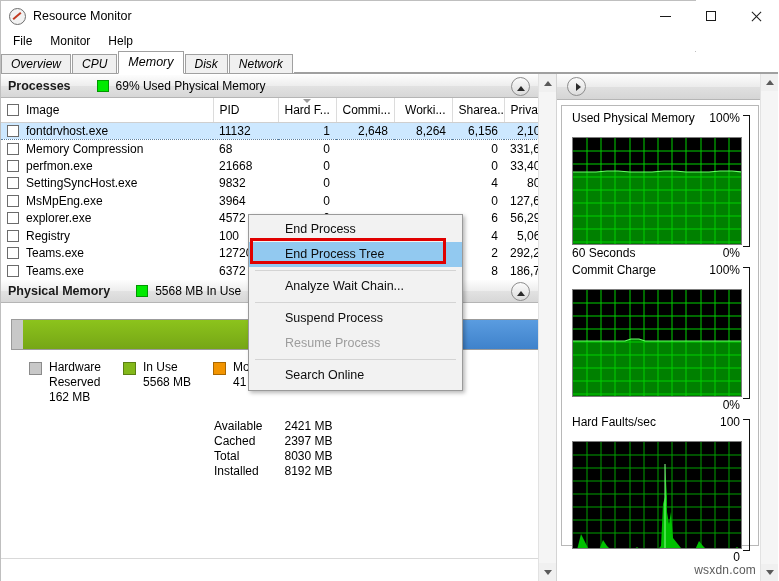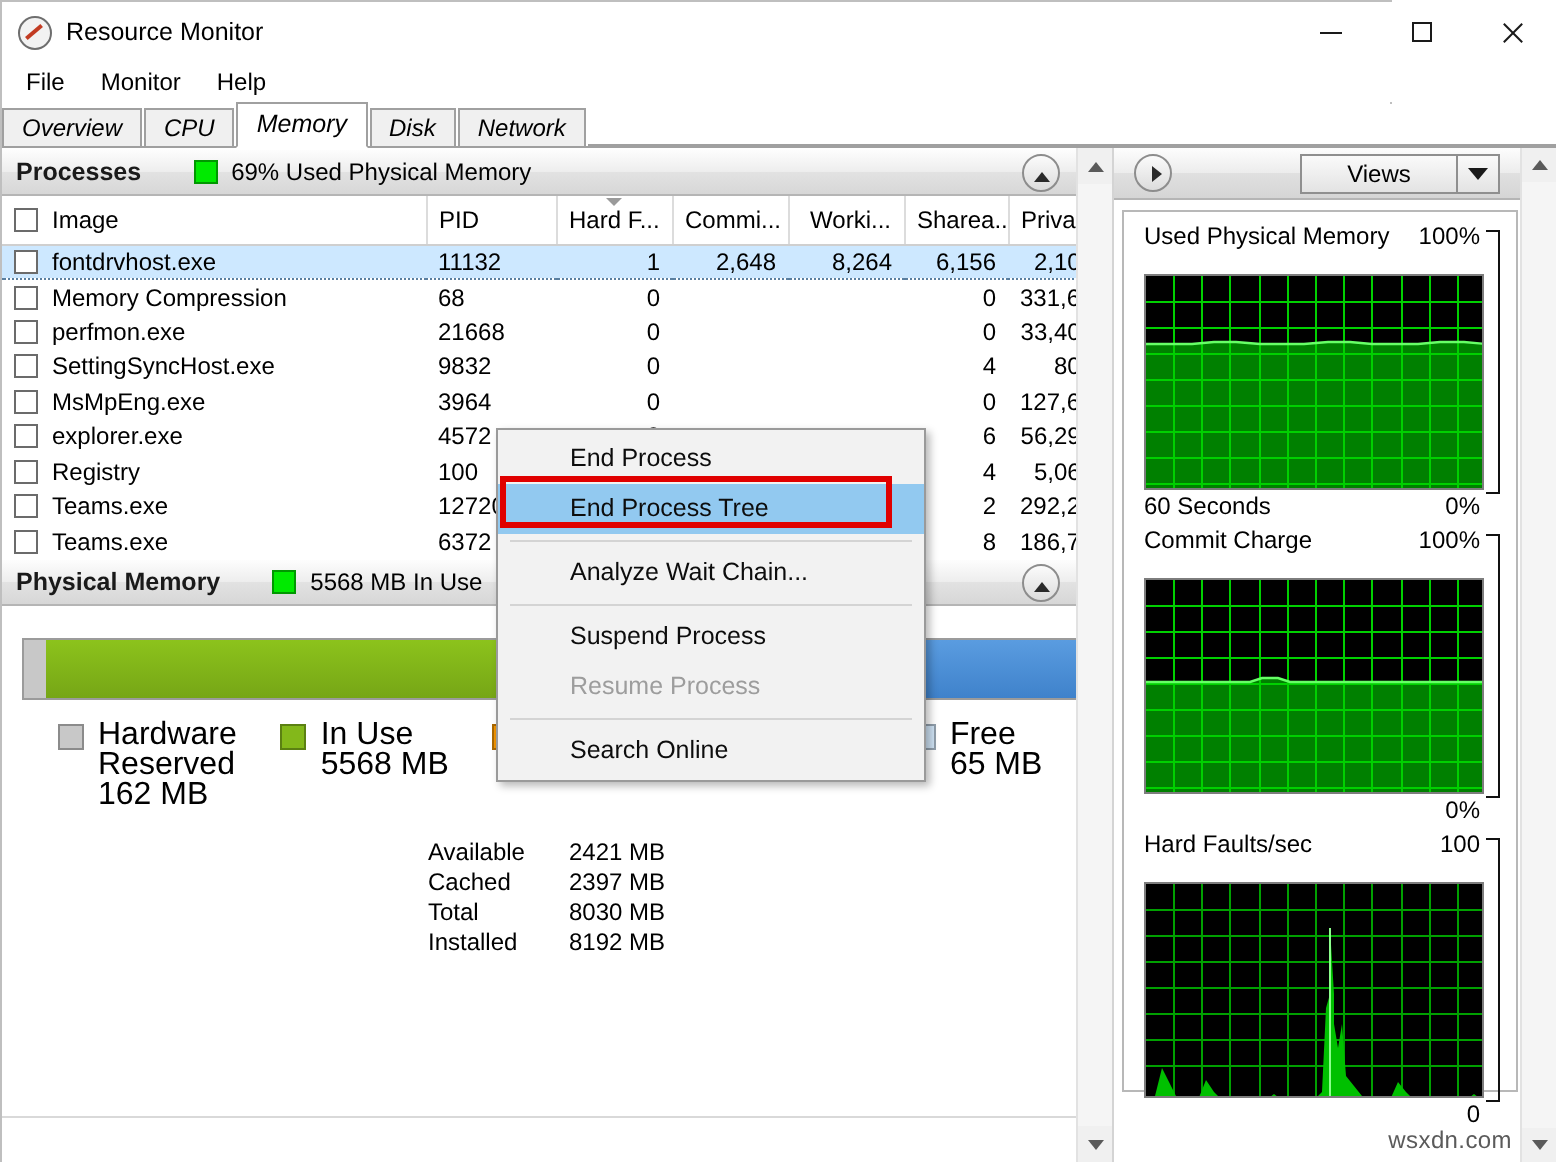--- a/index.html
+++ b/index.html
@@ -227,21 +227,21 @@
   .seg-stby  { background: #4f93d9; background-image: linear-gradient(to bottom, #5a9ce0, #3f82cb); }
   .seg-free  { background: #cfe3f5; }
 
   .legend-row {
     display: flex; margin: 10px 0 0 28px;
   }
   .leg {
     display: flex; align-items: flex-start; margin-right: 22px;
   }
   .leg .box { width: 13px; height: 13px; margin-right: 7px; margin-top: 2px; border: 1px solid rgba(0,0,0,.3); flex:0 0 auto;}
-  .leg .txt { font-size: 16px; line-height: 15px; }
+  .leg .txt { font-size: 12px; line-height: 15px; }
   .leg .txt .l2 { display: block; }
 
   .summary {
     margin-top: 14px; margin-left: 213px;
     font-size: 12px; line-height: 15px;
   }
   .summary table { border-collapse: collapse; }
   .summary td { font-size: 12px; padding: 0; line-height: 15px; }
   .summary td.k { padding-right: 22px; }
   .summary td.v { text-align: left; }
@@ -607,27 +607,20 @@
       <div class="ctxitem">Search Online</div>
     </div>
     <div class="ctx-highlight"></div>
   </div>
 
   <div class="right-pane">
 
     <div class="views-bar">
       <div class="expand-btn">
         <i class="chev-right"></i>
-      </div>
-      <div class="views-btn">
-        <span class="views-label">Views</span>
-        <span class="views-split"></span>
-        <span class="views-arrow">
-            <i></i>
-          </span>
       </div>
     </div>
 
     <div class="graphs">
 
       <div class="g-block">
         <div class="g-head">
           <span>Used Physical Memory</span>
           <span>100%</span>
         </div>

